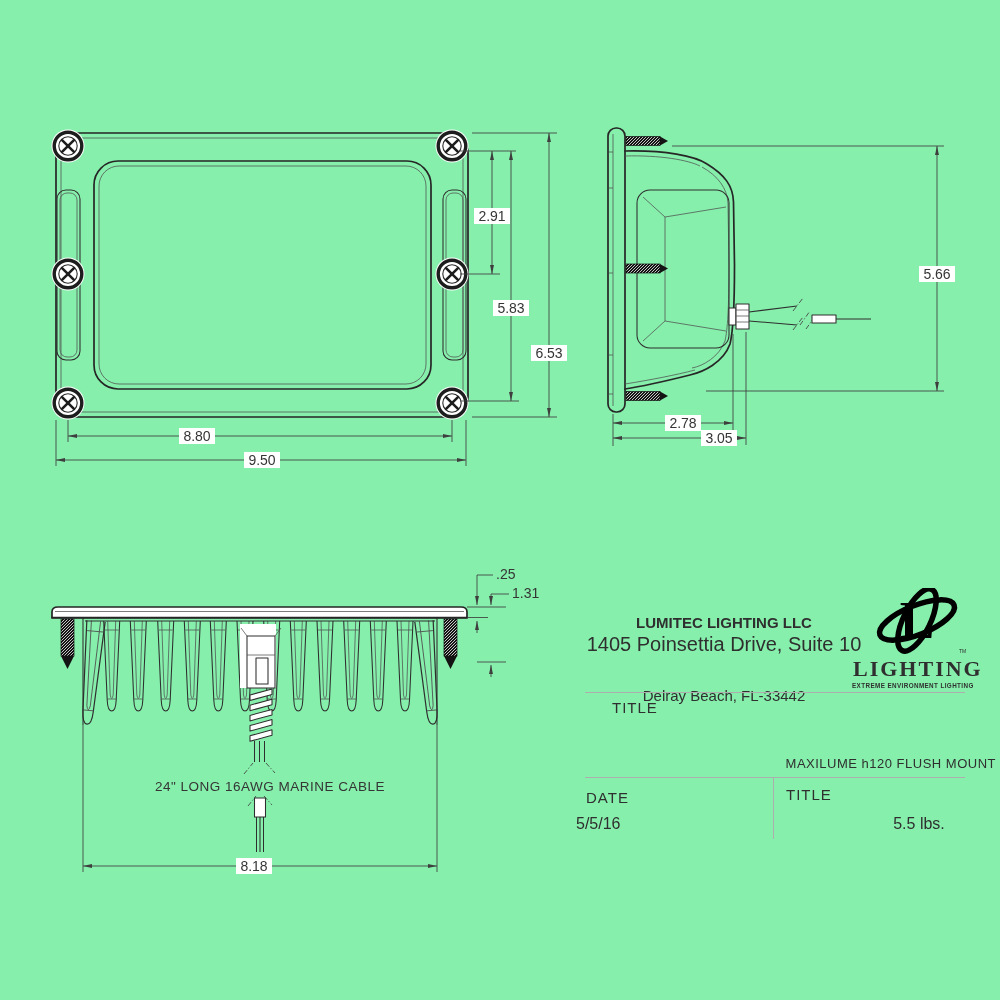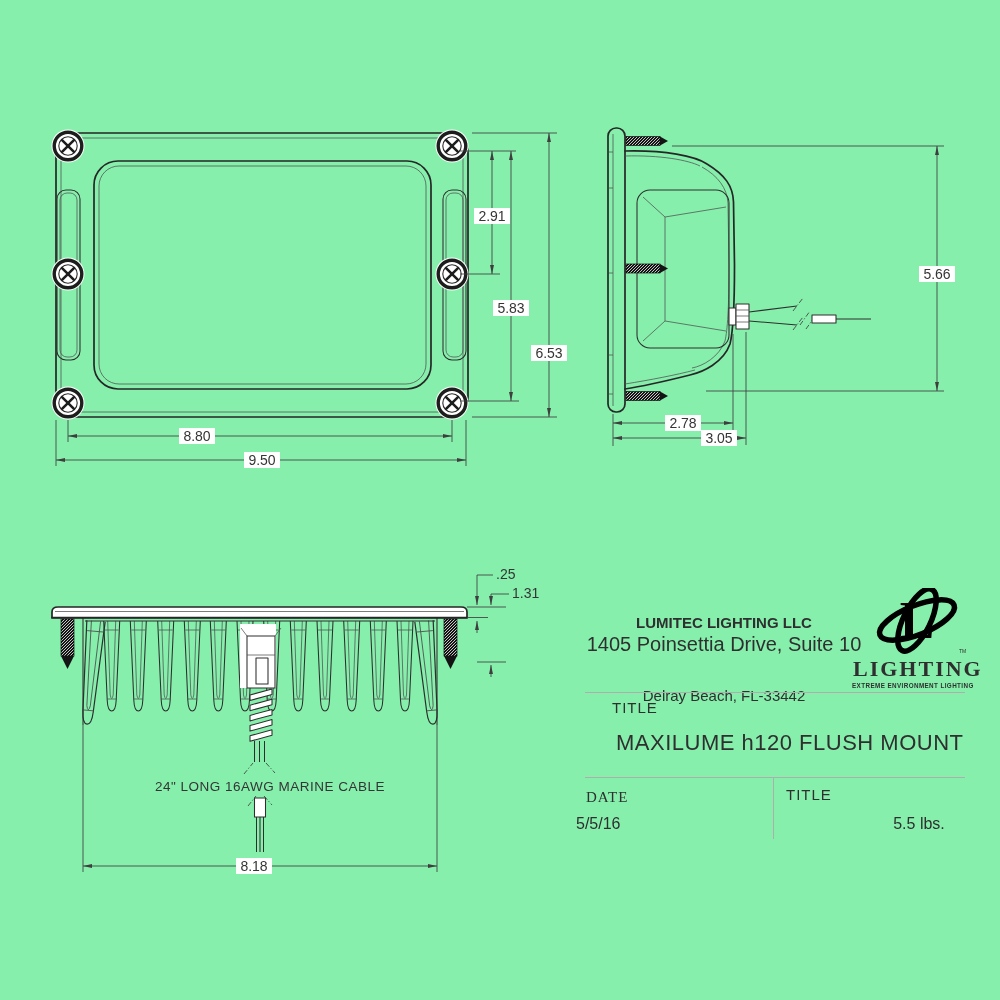--- a/index.html
+++ b/index.html
@@ -24,22 +24,22 @@
   .wordmark{left:853px;top:656px;width:116px;text-align:center;font-family:"Liberation Serif",serif;
             font-size:22px;font-weight:600;letter-spacing:2px;}
   .tagline{left:852px;top:682px;width:118px;text-align:center;font-size:6.3px;font-weight:600;letter-spacing:.4px;}
   .tmmark{left:959px;top:648px;font-size:5px;}
   .hline{position:absolute;height:1px;background:#aeaeae;}
   .hl1{left:585px;top:692px;width:380px;}
   .hl2{left:585px;top:777px;width:380px;}
   .vline{position:absolute;width:1px;background:#aeaeae;left:773px;top:777px;height:62px;}
   .lbl{font-size:15px;letter-spacing:1px;}
   .title-label{left:612px;top:699px;}
-  .title-value{left:616px;top:730px;width:380px;text-align:left;font-size:22px;letter-spacing:.5px;}
-  .date-label{left:586px;top:789px;font-family:Liberation Serif, serif;}
+  .title-value{left:616px;top:756px;width:380px;text-align:right;font-size:13px;letter-spacing:.5px;}
+  .date-label{left:586px;top:789px;}
   .date-value{left:576px;top:815px;width:180px;text-align:left;font-size:16px;}
   .weight-label{left:786px;top:786px;}
   .weight-value{left:819px;top:815px;width:200px;text-align:center;font-size:16px;}
 </style>
 </head>
 <body>
 
 <div class="page">
 
 <svg width="1000" height="1000" viewBox="0 0 1000 1000">

